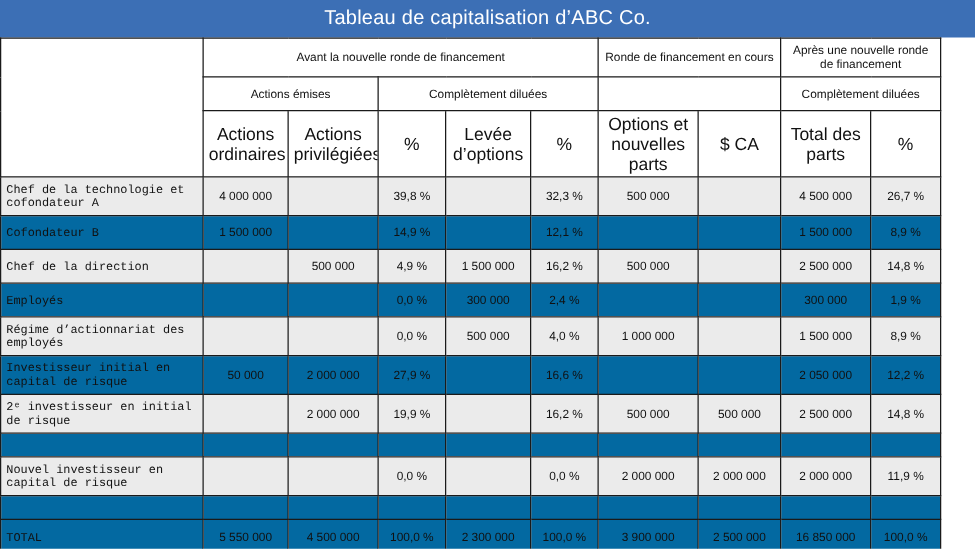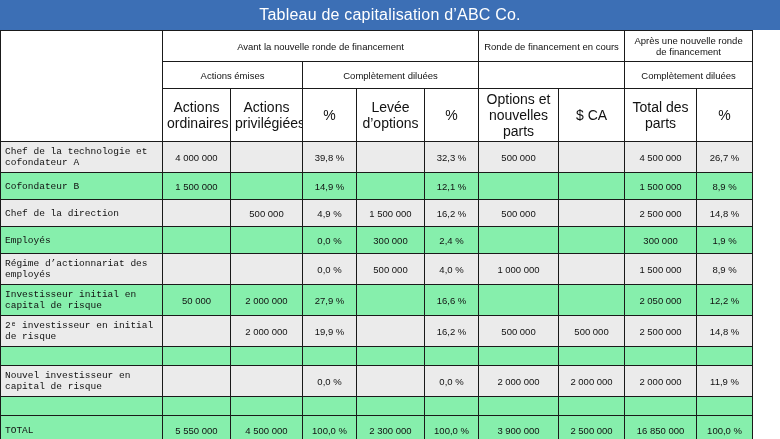--- a/index.html
+++ b/index.html
@@ -91,21 +91,21 @@
     font-family: Liberation Mono, monospace;
   }
   .num {
     text-align: center;
     font-size: 9.5px;
   }
   tr.shade td {
     background: #ebebeb;
   }
   tr.plain td {
-    background: #86efac;
+    background: #0369a1;
   }
   tr.dataRow td {
     height: 22px;
   }
   tr.tall td {
     height: 26px;
   }
   tr.empty td {
     height: 14px;
   }

